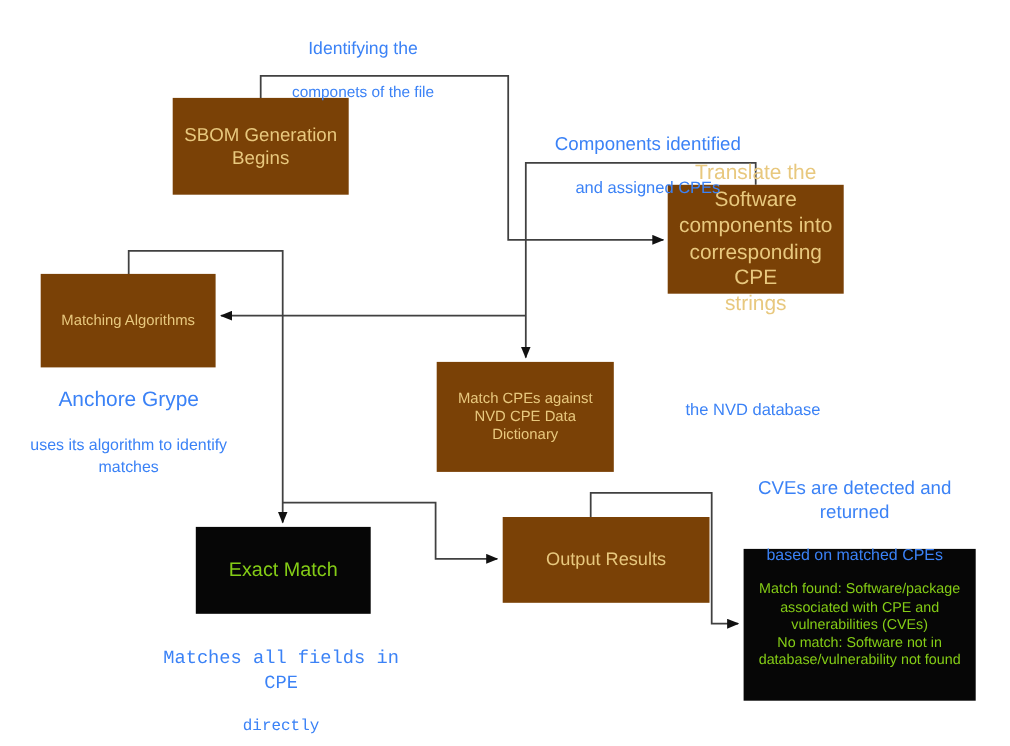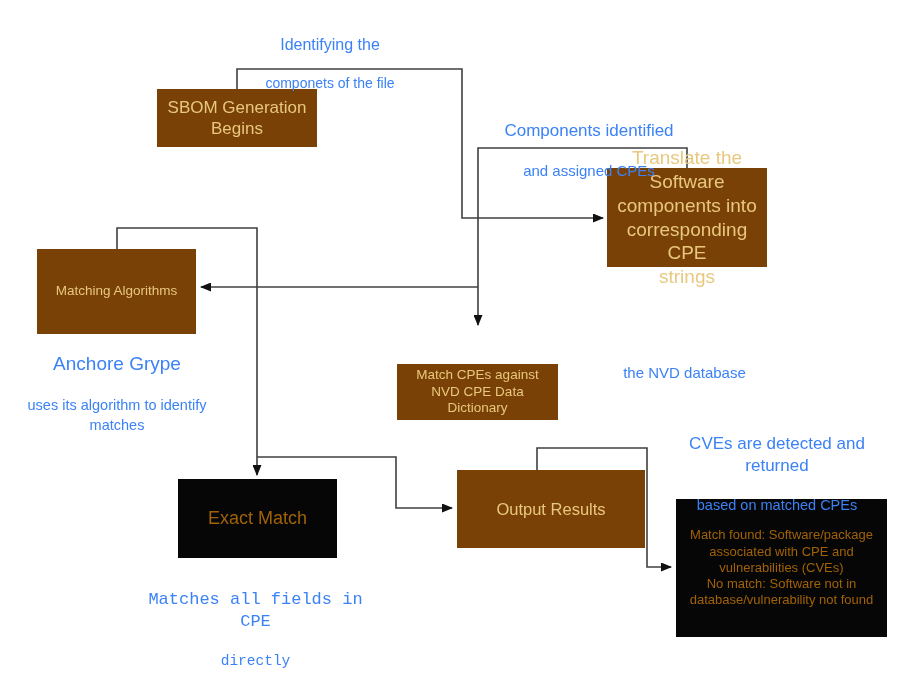--- a/index.html
+++ b/index.html
@@ -35,21 +35,21 @@
     line-height: 1.25;
     box-sizing: border-box;
     padding: 4px 8px;
   }
   .node.brown {
     background: #7a4106;
     color: #e8c87e;
   }
   .node.black {
     background: #060606;
-    color: #a16207;
+    color: #84cc16;
     text-align: center;
   }
   .annotation {
     position: absolute;
     text-align: center;
     color: #3b82f6;
     white-space: pre-line;
   }
   .annotation .title { line-height: 1.3; }
   .annotation .sub   { line-height: 1.4; }
@@ -66,30 +66,30 @@
       </marker>
     </defs>
     <polyline points="237,89 237,69 462,69 462,218 603,218" marker-end="url(#arw)"></polyline>
     <polyline points="687,168 687,148 478,148 478,325" marker-end="url(#arw)"></polyline>
     <polyline points="478,287 201,287" marker-end="url(#arw)"></polyline>
     <polyline points="117,249 117,228 257,228 257,475" marker-end="url(#arw)"></polyline>
     <polyline points="257,457 396,457 396,508 452,508" marker-end="url(#arw)"></polyline>
     <polyline points="537,470 537,448 647,448 647,567 671,567" marker-end="url(#arw)"></polyline>
   </svg>
 
-  <div class="node brown" style="left:157px; top:89px; width:160px; height:58px; font-size:17px;">SBOM Generation Begins</div>
+  <div class="node brown" style="left:157px; top:89px; width:160px; height:88px; font-size:17px;">SBOM Generation Begins</div>
 
   <div class="node brown" style="left:607px; top:168px; width:160px; height:99px; font-size:19px;">Translate the Software
 components into
 corresponding CPE
 strings</div>
 
   <div class="node brown" style="left:37px; top:249px; width:159px; height:85px; font-size:13.5px;">Matching Algorithms</div>
 
-  <div class="node brown" style="left:397px; top:329px; width:161px; height:56px; font-size:13.5px;margin-top:35px;">Match CPEs against
+  <div class="node brown" style="left:397px; top:329px; width:161px; height:100px; font-size:13.5px;">Match CPEs against
 NVD CPE Data
 Dictionary</div>
 
   <div class="node black" style="left:178px; top:479px; width:159px; height:79px; font-size:18px;">Exact Match</div>
 
   <div class="node brown" style="left:457px; top:470px; width:188px; height:78px; font-size:16.5px;">Output Results</div>
 
   <div class="node black" style="left:676px; top:499px; width:211px; height:138px; font-size:13px;">Match found: Software/package
 associated with CPE and
 vulnerabilities (CVEs)

